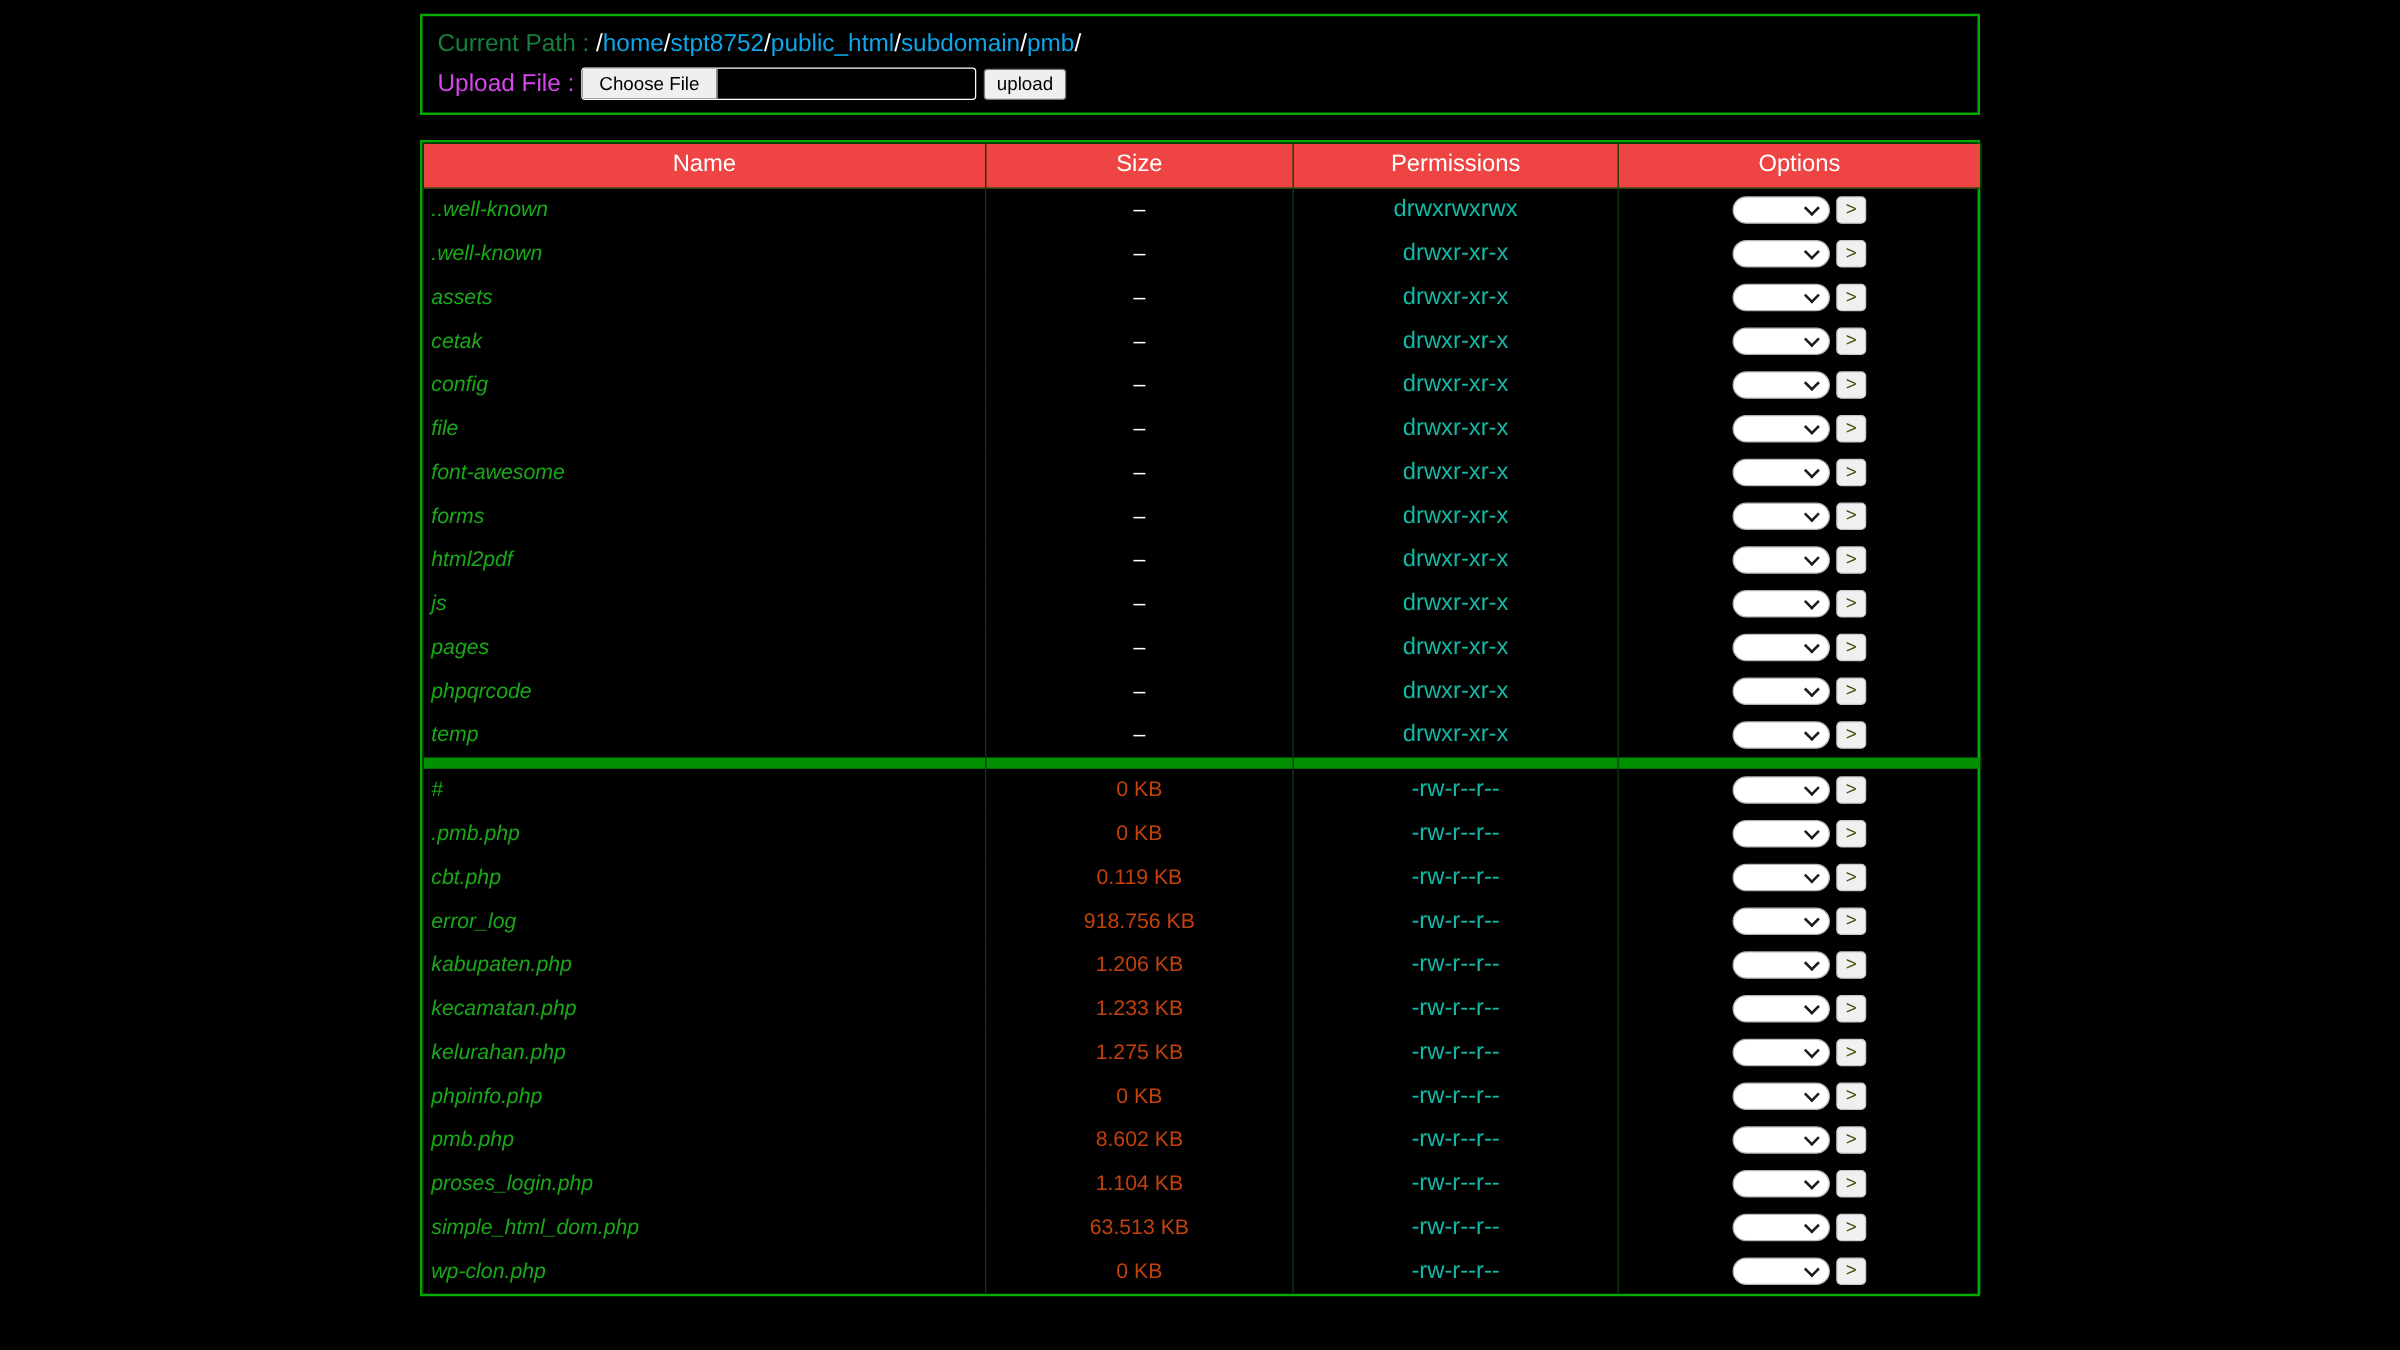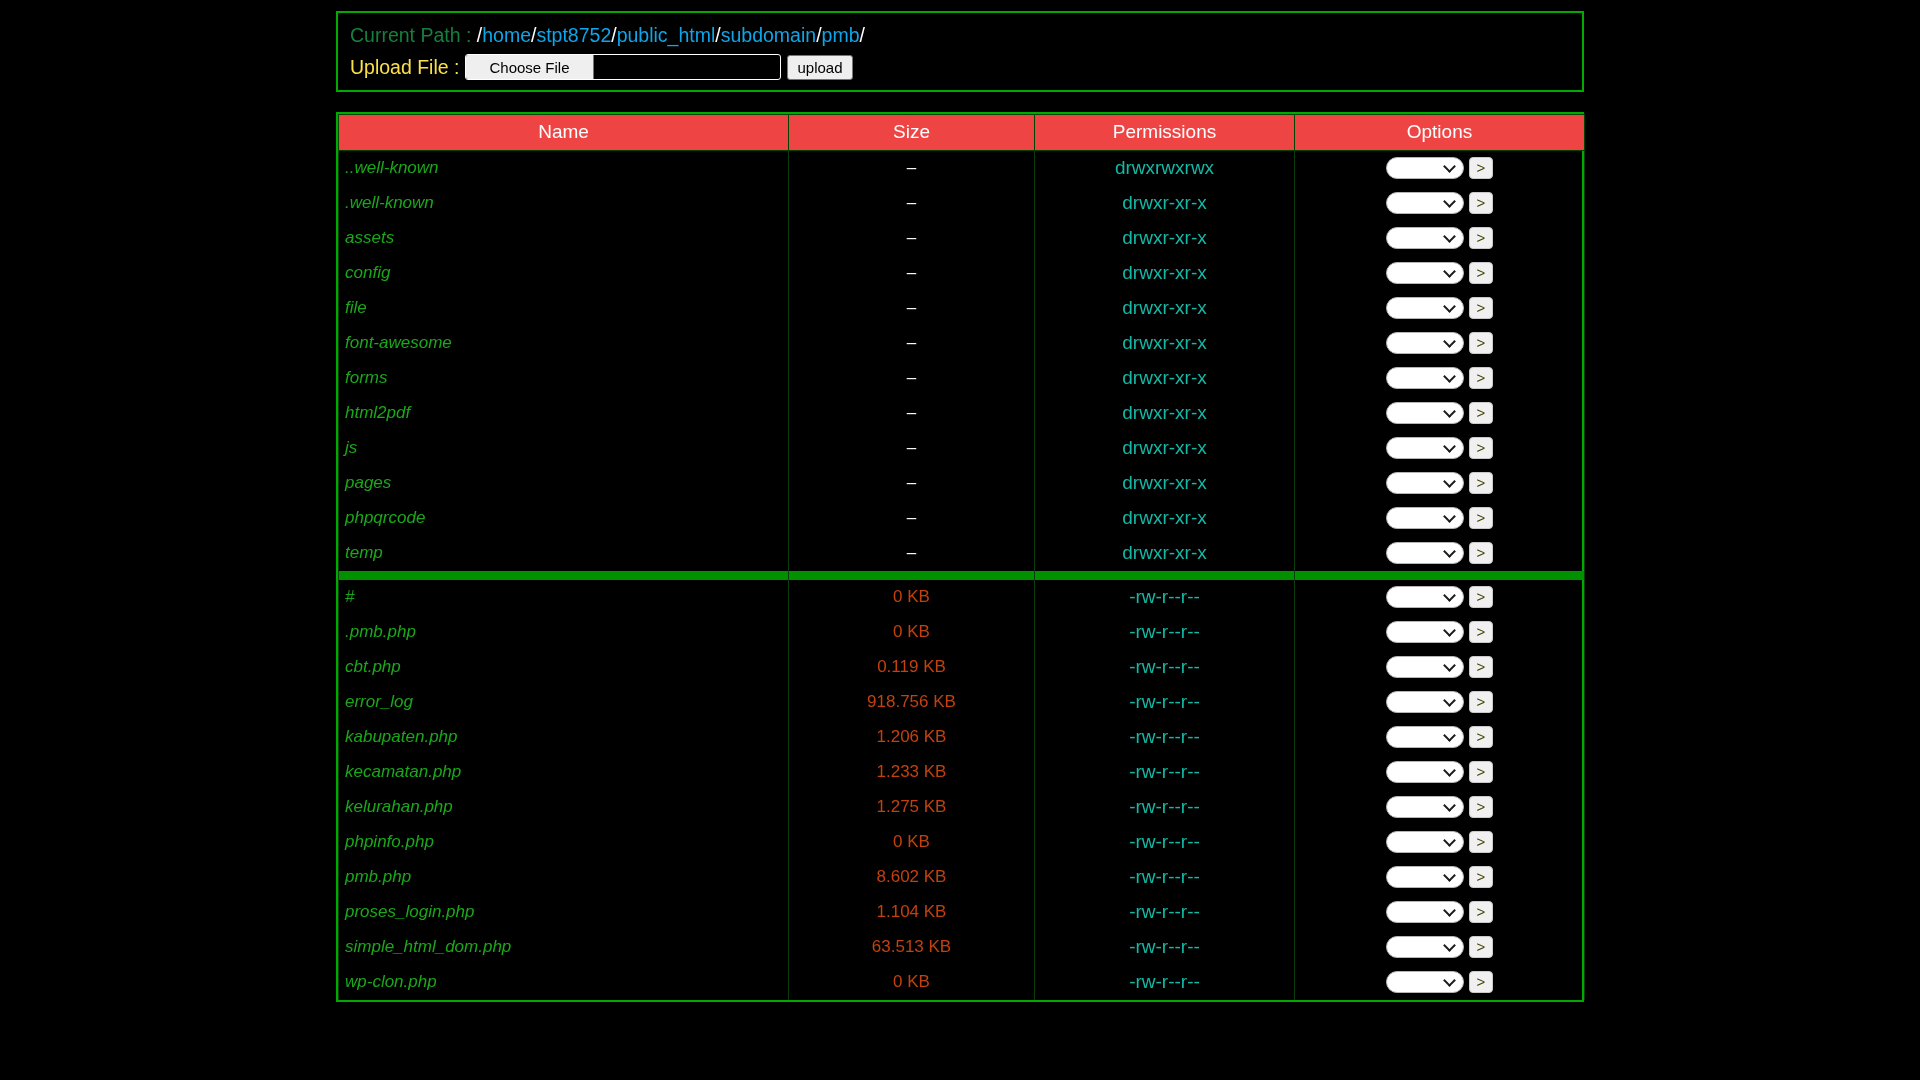--- a/index.html
+++ b/index.html
@@ -45,42 +45,42 @@
 
   .upload-line {
     margin-top: 6px;
     display: flex;
     align-items: center;
     white-space: nowrap;
     padding-left: 2px;
   }
   .upload-label {
     font-size: 19.5px;
-    color: #fde047;
+    color: #d946ef;
     margin-right: 6px;
     line-height: 26px;
   }
   .file-input {
     display: inline-flex;
     align-items: stretch;
     height: 26px;
     border: 1px solid #ffffff;
     border-radius: 3px;
     background: #000000;
     overflow: hidden;
     width: 316px;
   }
   .choose-btn {
     display: inline-flex;
     align-items: center;
     justify-content: center;
     background: #efefef;
     color: #000000;
     font-size: 15px;
-    padding: 0 23px;
+    padding: 0 13px;
     border-right: 1px solid #767676;
     font-family: "Liberation Sans", sans-serif;
   }
   .file-name {
     display: inline-flex;
     align-items: center;
     color: #ffffff;
     font-size: 15px;
     padding: 0 8px;
     background: #000000;
@@ -281,20 +281,33 @@
             <td class="opt">
               <div class="opt-inner">
                 <div class="sel">
                   <span class="chev"></span>
                 </div>
                 <div class="go">&gt;</div>
               </div>
             </td>
           </tr>
           <tr>
+            <td class="name"><span class="lnk">cetak</span></td>
+            <td class="size dash">–</td>
+            <td class="perm">drwxr-xr-x</td>
+            <td class="opt">
+              <div class="opt-inner">
+                <div class="sel">
+                  <span class="chev"></span>
+                </div>
+                <div class="go">&gt;</div>
+              </div>
+            </td>
+          </tr>
+          <tr>
             <td class="name"><span class="lnk">config</span></td>
             <td class="size dash">–</td>
             <td class="perm">drwxr-xr-x</td>
             <td class="opt">
               <div class="opt-inner">
                 <div class="sel">
                   <span class="chev"></span>
                 </div>
                 <div class="go">&gt;</div>
               </div>

